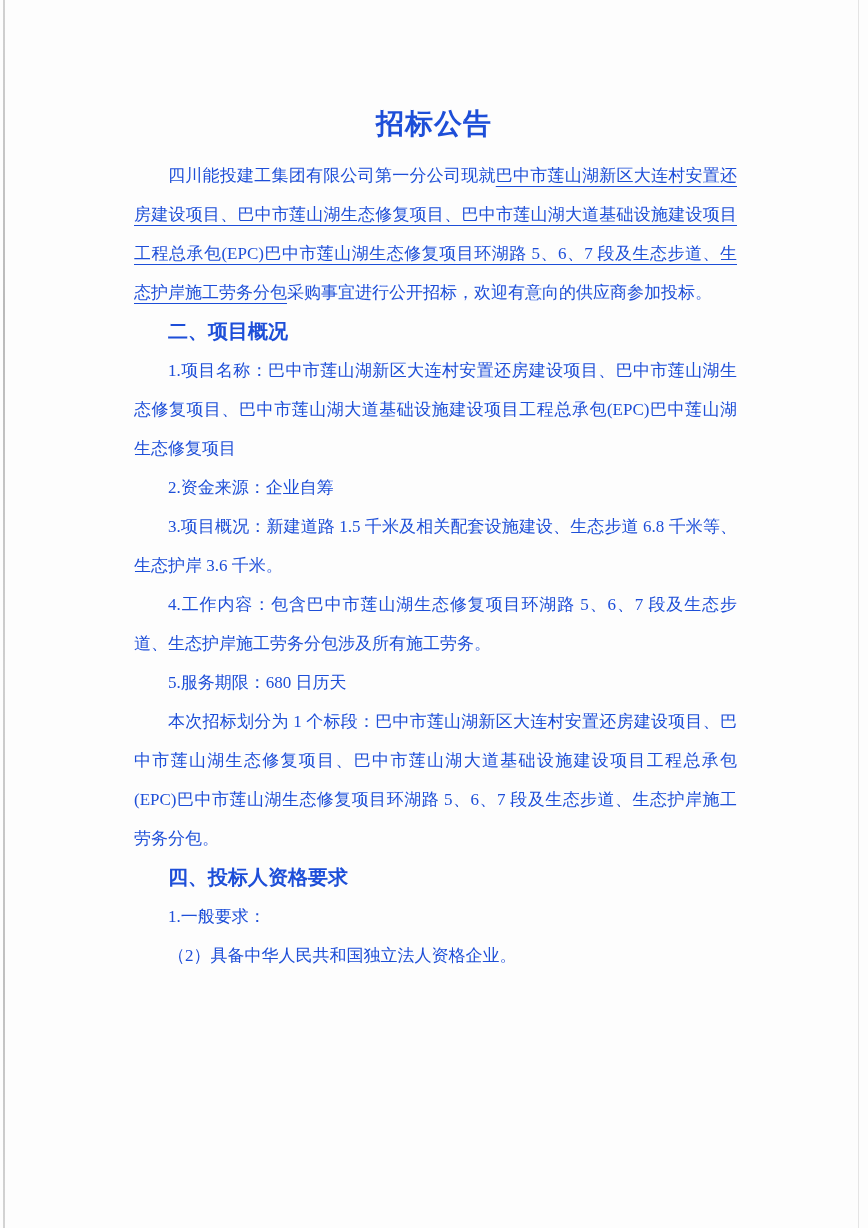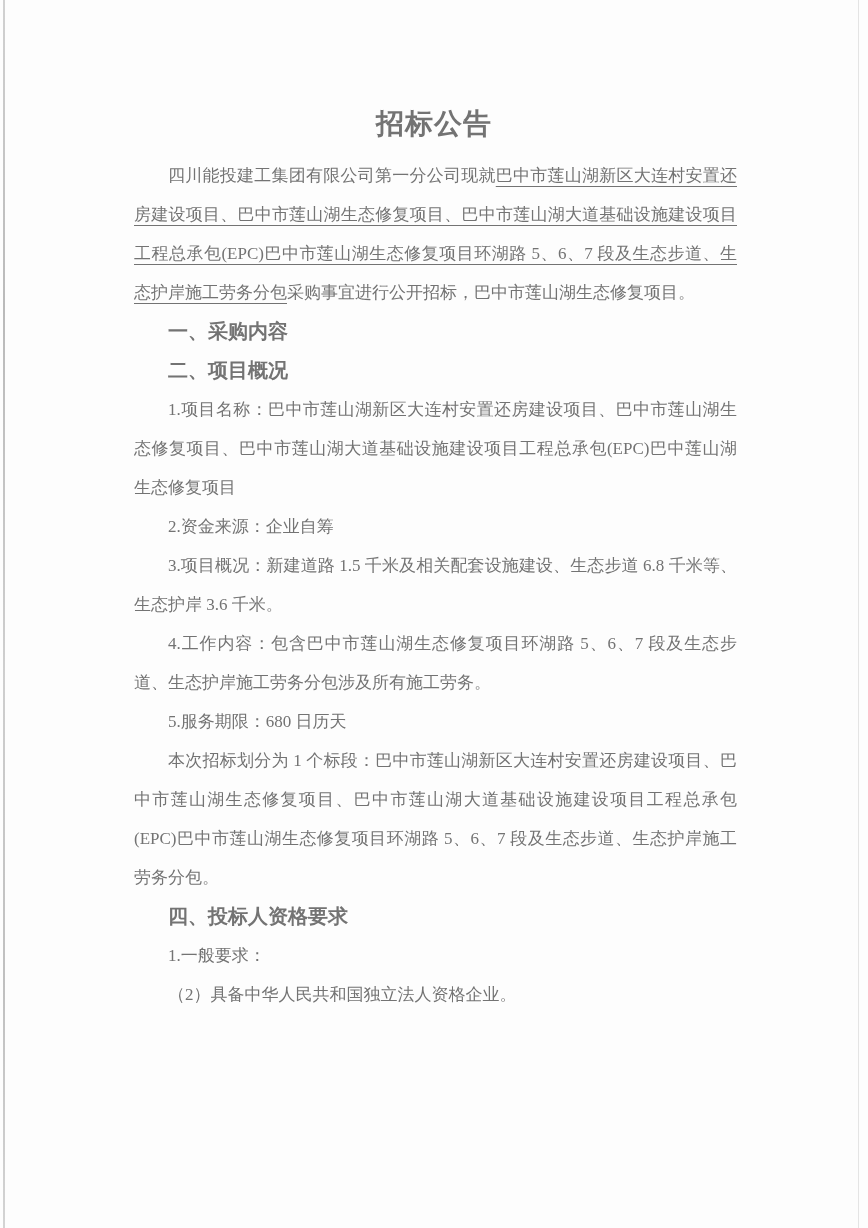--- a/index.html
+++ b/index.html
@@ -3,21 +3,21 @@
 <meta charset="utf-8">
 <style>
   * { margin: 0; padding: 0; box-sizing: border-box; }
   html, body { background: #ffffff; }
   .page {
     position: relative;
     width: 868px;
     height: 1228px;
     background: #fdfdfd;
     overflow: hidden;
-    color: #737373;
+    color: #1d4ed8;
   }
   .scan-edge-left {
     position: absolute;
     left: 3px; top: 0;
     width: 2px; height: 100%;
     background: linear-gradient(180deg, #c6c6c6 0%, #a9a9a9 25%, #c3c3c3 55%, #b0b0b0 80%, #c9c9c9 100%);
     opacity: 0.8;
   }
   .scan-edge-right {
     position: absolute;
@@ -66,23 +66,22 @@
 </head>
 <body>
 
 <div class="page">
   <div class="scan-edge-left"></div>
   <div class="scan-edge-right"></div>
 
   <h1 class="title">招标公告</h1>
 
   <div class="body-block">
-    <p class="para"><span>四川能投建工集团有限公司第一分公司现就</span><span class="ul">巴中市莲山湖新区大连村安置还房建设项目、巴中市莲山湖生态修复项目、巴中市莲山湖大道基础设施建设项目工程总承包(EPC)巴中市莲山湖生态修复项目环湖路 5、6、7 段及生态步道、生态护岸施工劳务分包</span><span>采购事宜进行公开招标，巴中市莲山湖生态修复项目。</span></p>
+    <p class="para"><span>四川能投建工集团有限公司第一分公司现就</span><span class="ul">巴中市莲山湖新区大连村安置还房建设项目、巴中市莲山湖生态修复项目、巴中市莲山湖大道基础设施建设项目工程总承包(EPC)巴中市莲山湖生态修复项目环湖路 5、6、7 段及生态步道、生态护岸施工劳务分包</span><span>采购事宜进行公开招标，欢迎有意向的供应商参加投标。</span></p>
 
-    <h2 class="heading">一、采购内容</h2>
 
     <h2 class="heading">二、项目概况</h2>
     <p class="para">1.项目名称：巴中市莲山湖新区大连村安置还房建设项目、巴中市莲山湖生态修复项目、巴中市莲山湖大道基础设施建设项目工程总承包(EPC)巴中莲山湖生态修复项目</p>
     <p class="para">2.资金来源：企业自筹</p>
     <p class="para">3.项目概况：新建道路 1.5 千米及相关配套设施建设、生态步道 6.8 千米等、生态护岸 3.6 千米。</p>
     <p class="para">4.工作内容：包含巴中市莲山湖生态修复项目环湖路 5、6、7 段及生态步道、生态护岸施工劳务分包涉及所有施工劳务。</p>
     <p class="para">5.服务期限：680 日历天</p>
 
     <p class="para">本次招标划分为 1 个标段：巴中市莲山湖新区大连村安置还房建设项目、巴中市莲山湖生态修复项目、巴中市莲山湖大道基础设施建设项目工程总承包(EPC)巴中市莲山湖生态修复项目环湖路 5、6、7 段及生态步道、生态护岸施工劳务分包。</p>
 

